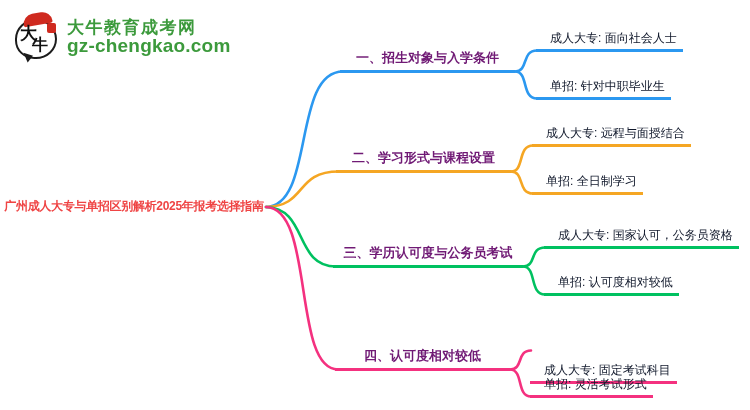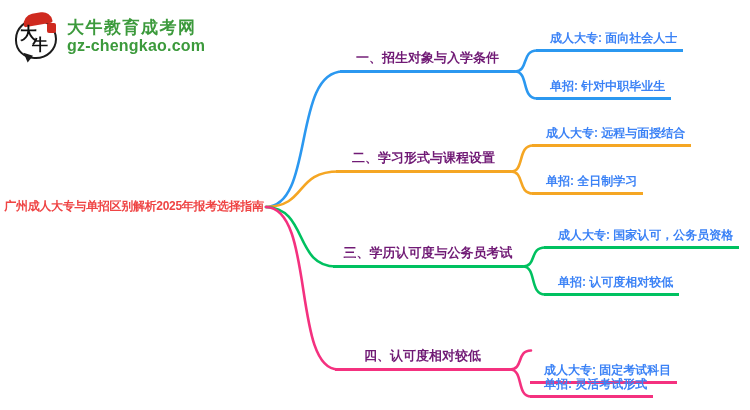--- a/index.html
+++ b/index.html
@@ -23,22 +23,22 @@
 
   
   .branch-label {
     position:absolute; height:23px; line-height:22px; text-align:center;
     font-size:13px; font-weight:600; color:#701a75; white-space:nowrap;
     border-bottom:3px solid var(--c,#999);
   }
 
   
   .child-node {
-    position:absolute; white-space:nowrap; font-size:12px; font-weight:700;
-    color:#3b82f6; line-height:21px; padding:0 6px 0 14px;
+    position:absolute; white-space:nowrap; font-size:12px; font-weight:400;
+    color:#0f172a; line-height:21px; padding:0 6px 0 14px;
     border-bottom:3px solid var(--c,#999);
   }
 
   
   .logo { position:absolute; left:14px; top:12px; display:flex; align-items:center; gap:7px; }
   .logo-badge { position:relative; width:46px; height:48px; flex:0 0 auto; }
   .badge-bubble {
     position:absolute; left:1px; top:7px; width:38px; height:36px;
     background:#fff; border:2px solid #1c1c1c; border-radius:50% 50% 50% 46%;
   }
@@ -63,21 +63,21 @@
   .badge-char-bottom {
     position:absolute; left:18px; top:25px; font-size:16px; font-weight:900;
     color:#101010; line-height:16px;
   }
   .logo-text { display:flex; flex-direction:column; }
   .logo-name {
     font-size:17px; font-weight:800; color:var(--logo-green,#3c9a3c);
     letter-spacing:1.5px; line-height:20px;
   }
   .logo-domain {
-    font-size:16px; font-weight:700; color:var(--logo-green,#3c9a3c);
+    font-size:19px; font-weight:700; color:var(--logo-green,#3c9a3c);
     line-height:16px; letter-spacing:0.2px;
   }
 </style>
 </head>
 <body>
 
 <div class="stage">
 
   <svg class="links" viewBox="0 0 750 410">
 

